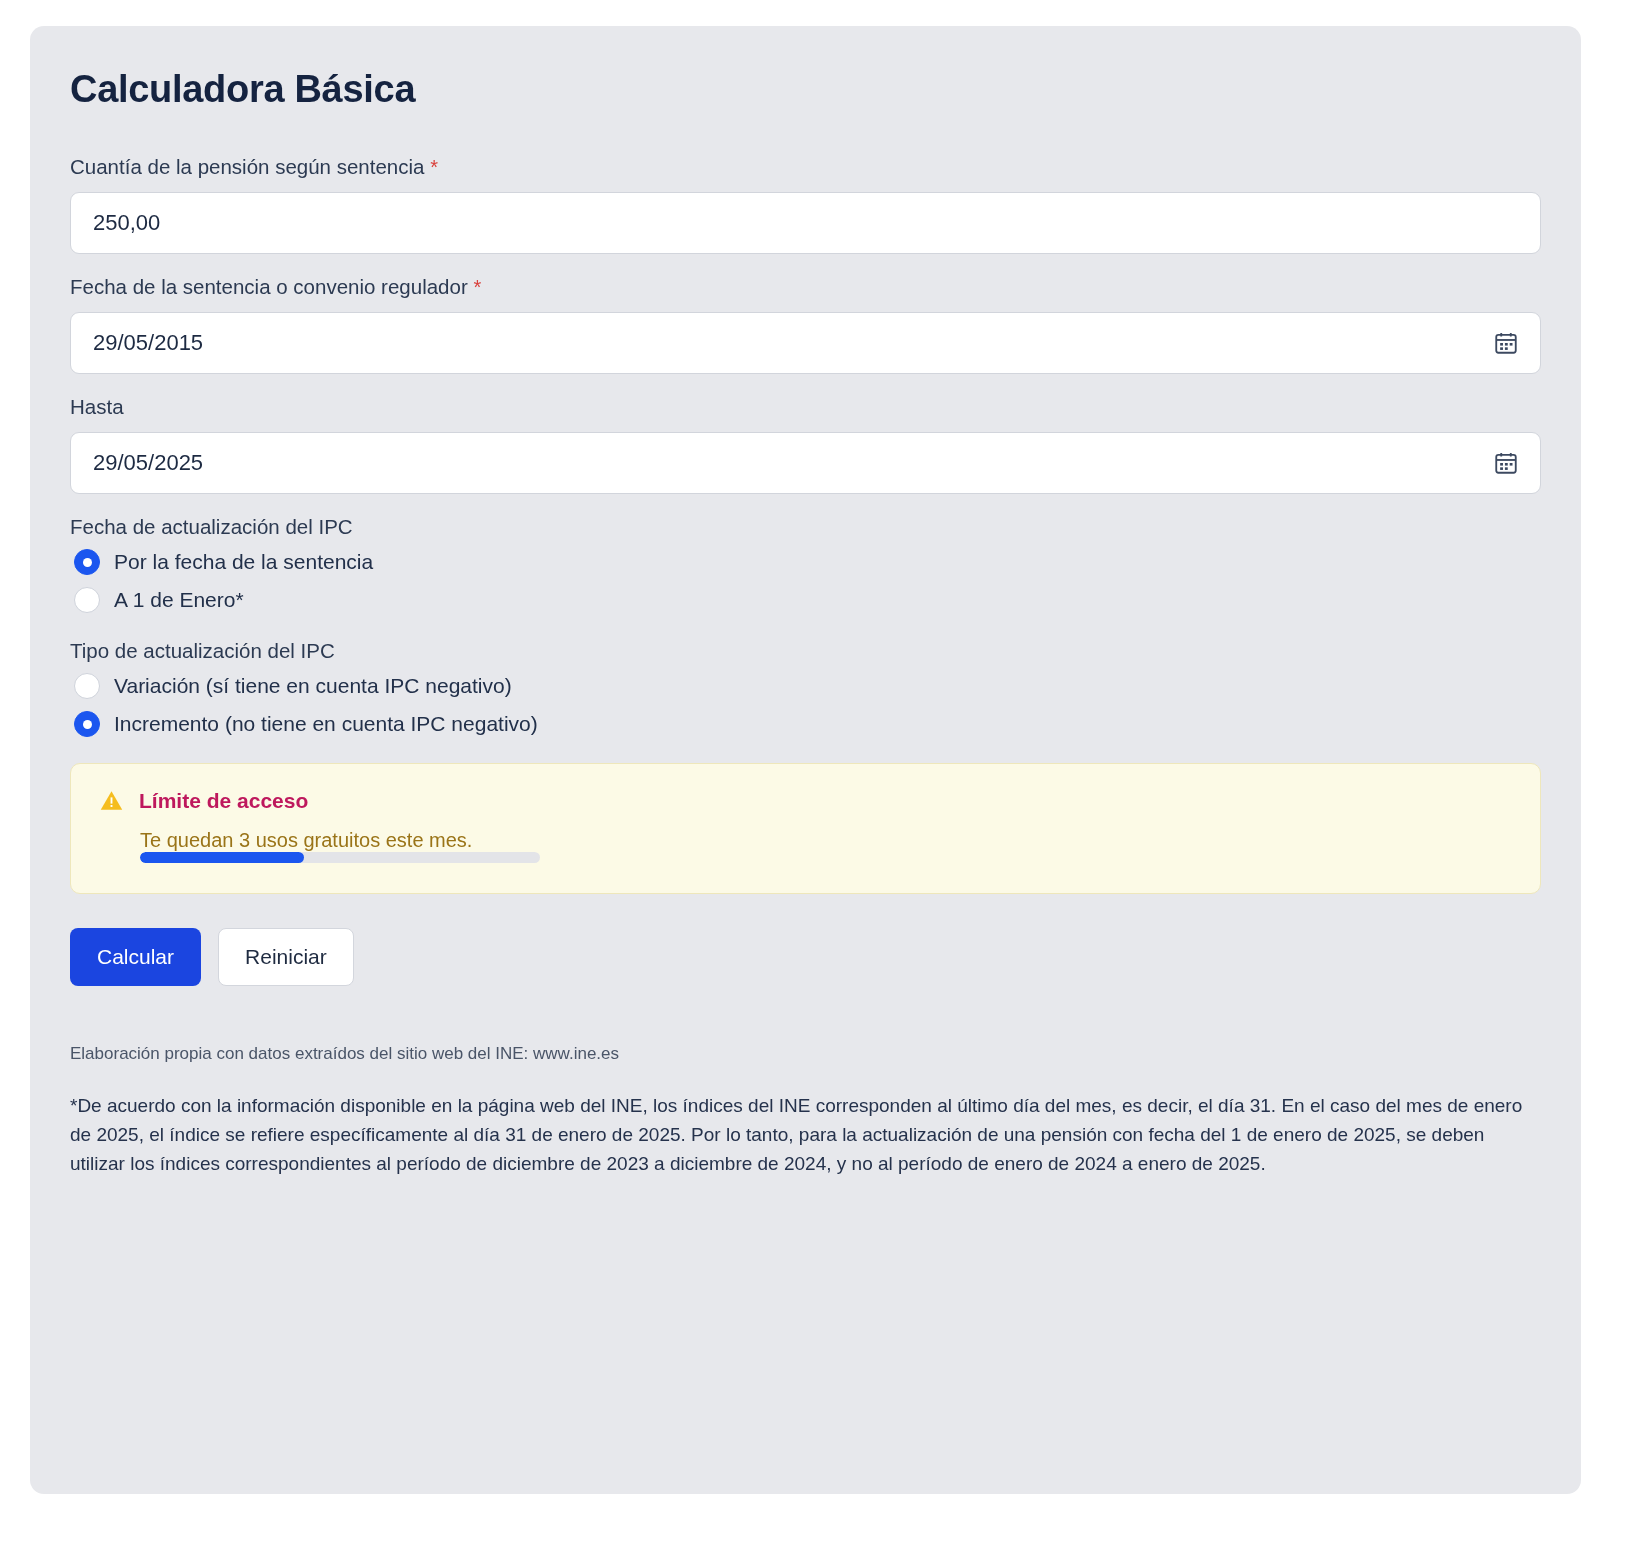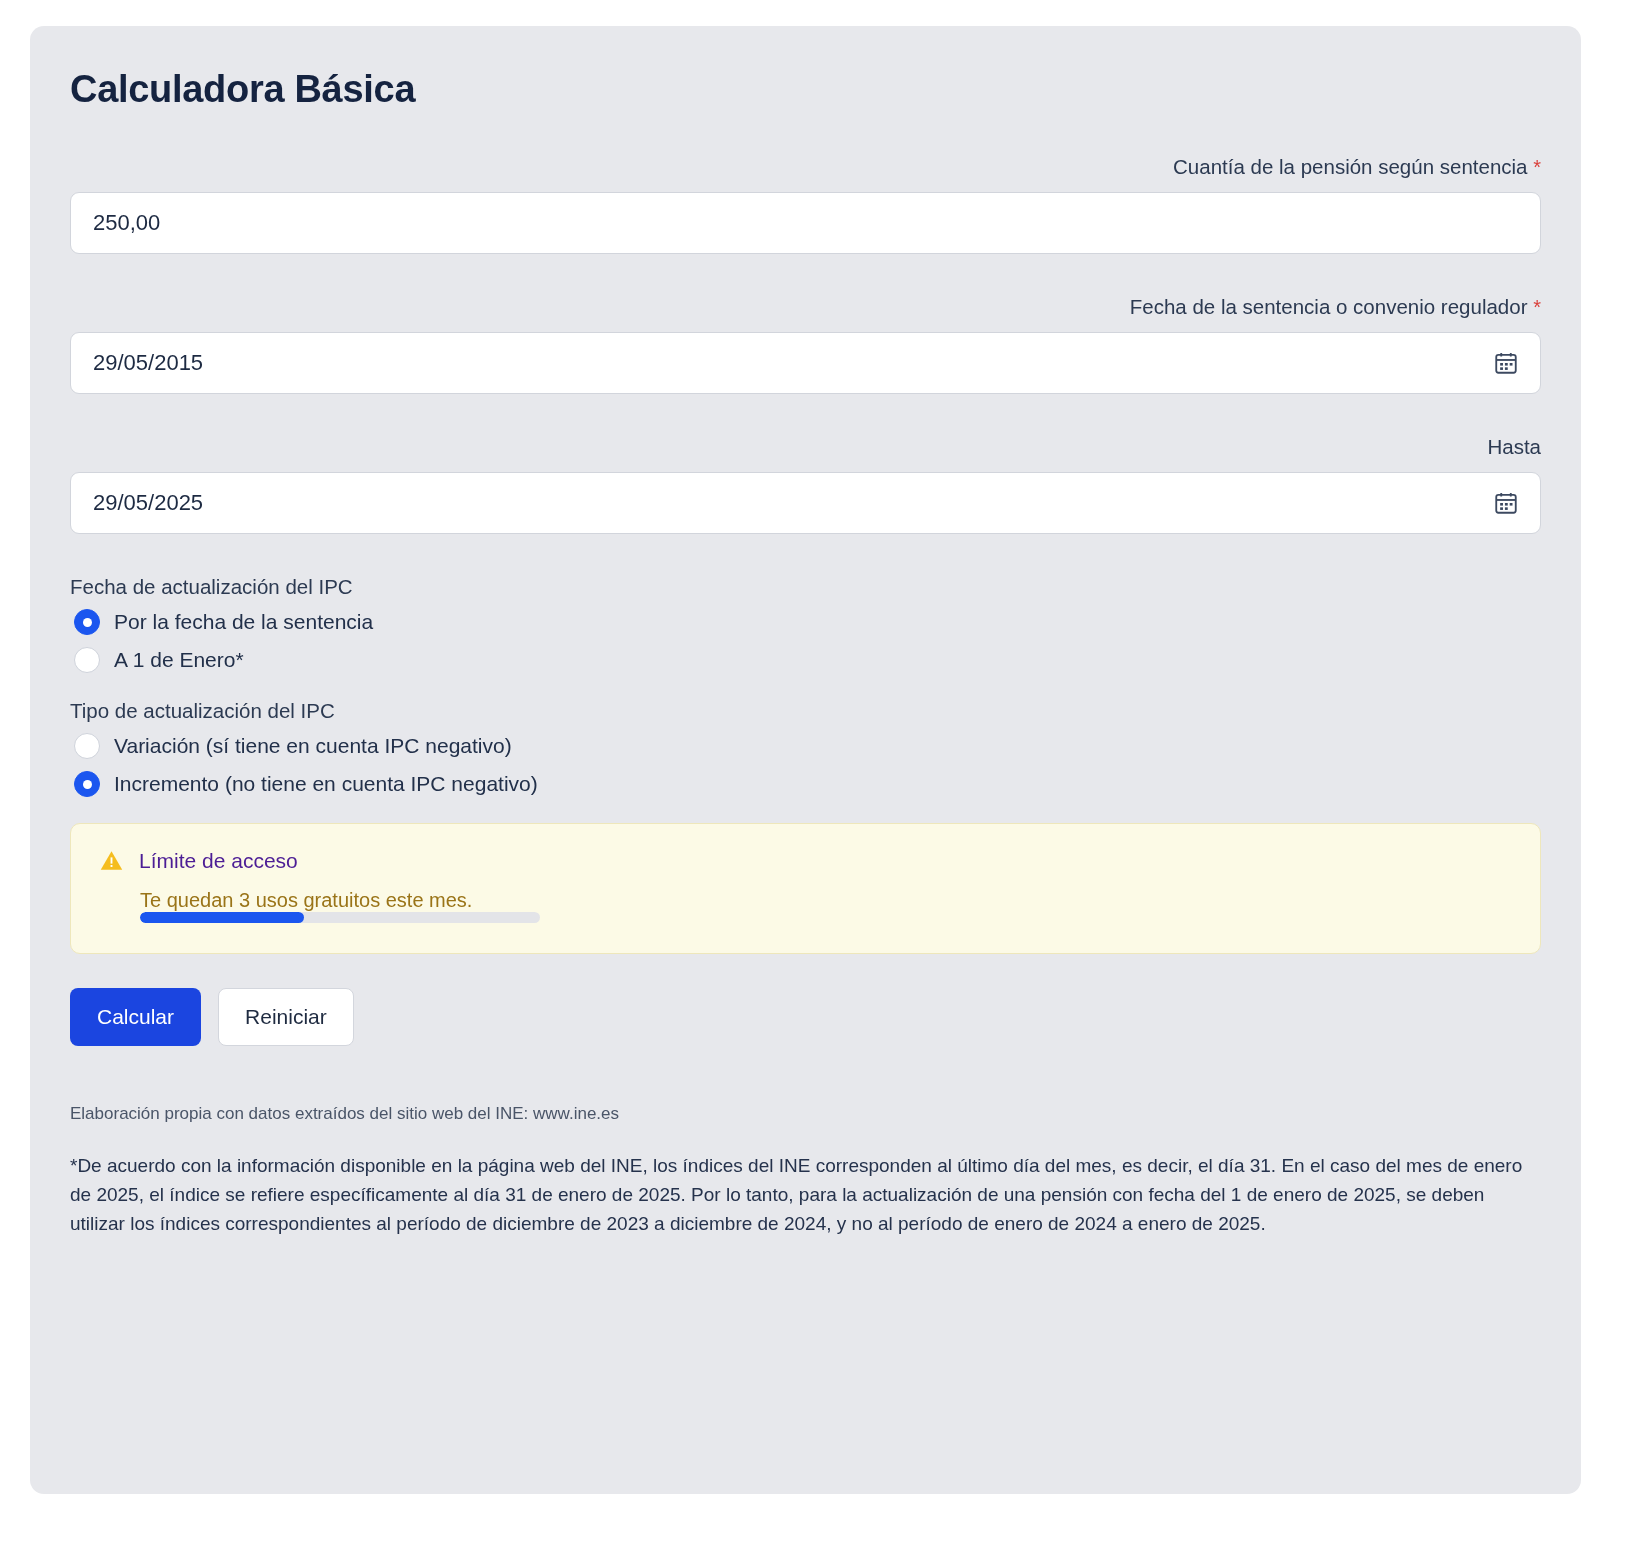--- a/index.html
+++ b/index.html
@@ -29,29 +29,28 @@
     font-weight: bold;
     color: #152340;
     margin: 0 0 44px 0;
     letter-spacing: -0.3px;
   }
   .field-label {
     font-size: 20.5px;
     color: #2c3a52;
     margin-bottom: 13px;
     display: block;
-    text-align: right;
   }
   .req {
     color: #d9413c;
     font-size: 20px;
   }
   .input-wrap {
     position: relative;
-    margin-bottom: 41px;
+    margin-bottom: 21px;
   }
   .text-input {
     width: 100%;
     height: 62px;
     background: #ffffff;
     border: 1px solid #d2d5dc;
     border-radius: 9px;
     font-size: 22px;
     color: #1d2a42;
     padding: 0 22px;
@@ -122,22 +121,22 @@
   }
   .alert-head {
     display: flex;
     align-items: center;
     gap: 15px;
     margin-bottom: 16px;
   }
   .warn-icon { width: 25px; height: 25px; display:block; }
   .alert-title {
     font-size: 21px;
-    color: #4c1d95;
-    font-weight: 400;
+    color: #be185d;
+    font-weight: 700;
   }
   .alert-body {
     font-size: 20px;
     color: #9a7418;
     margin-left: 41px;
   }
   .progress-track {
     margin-left: 41px;
     width: 400px;
     height: 11px;

